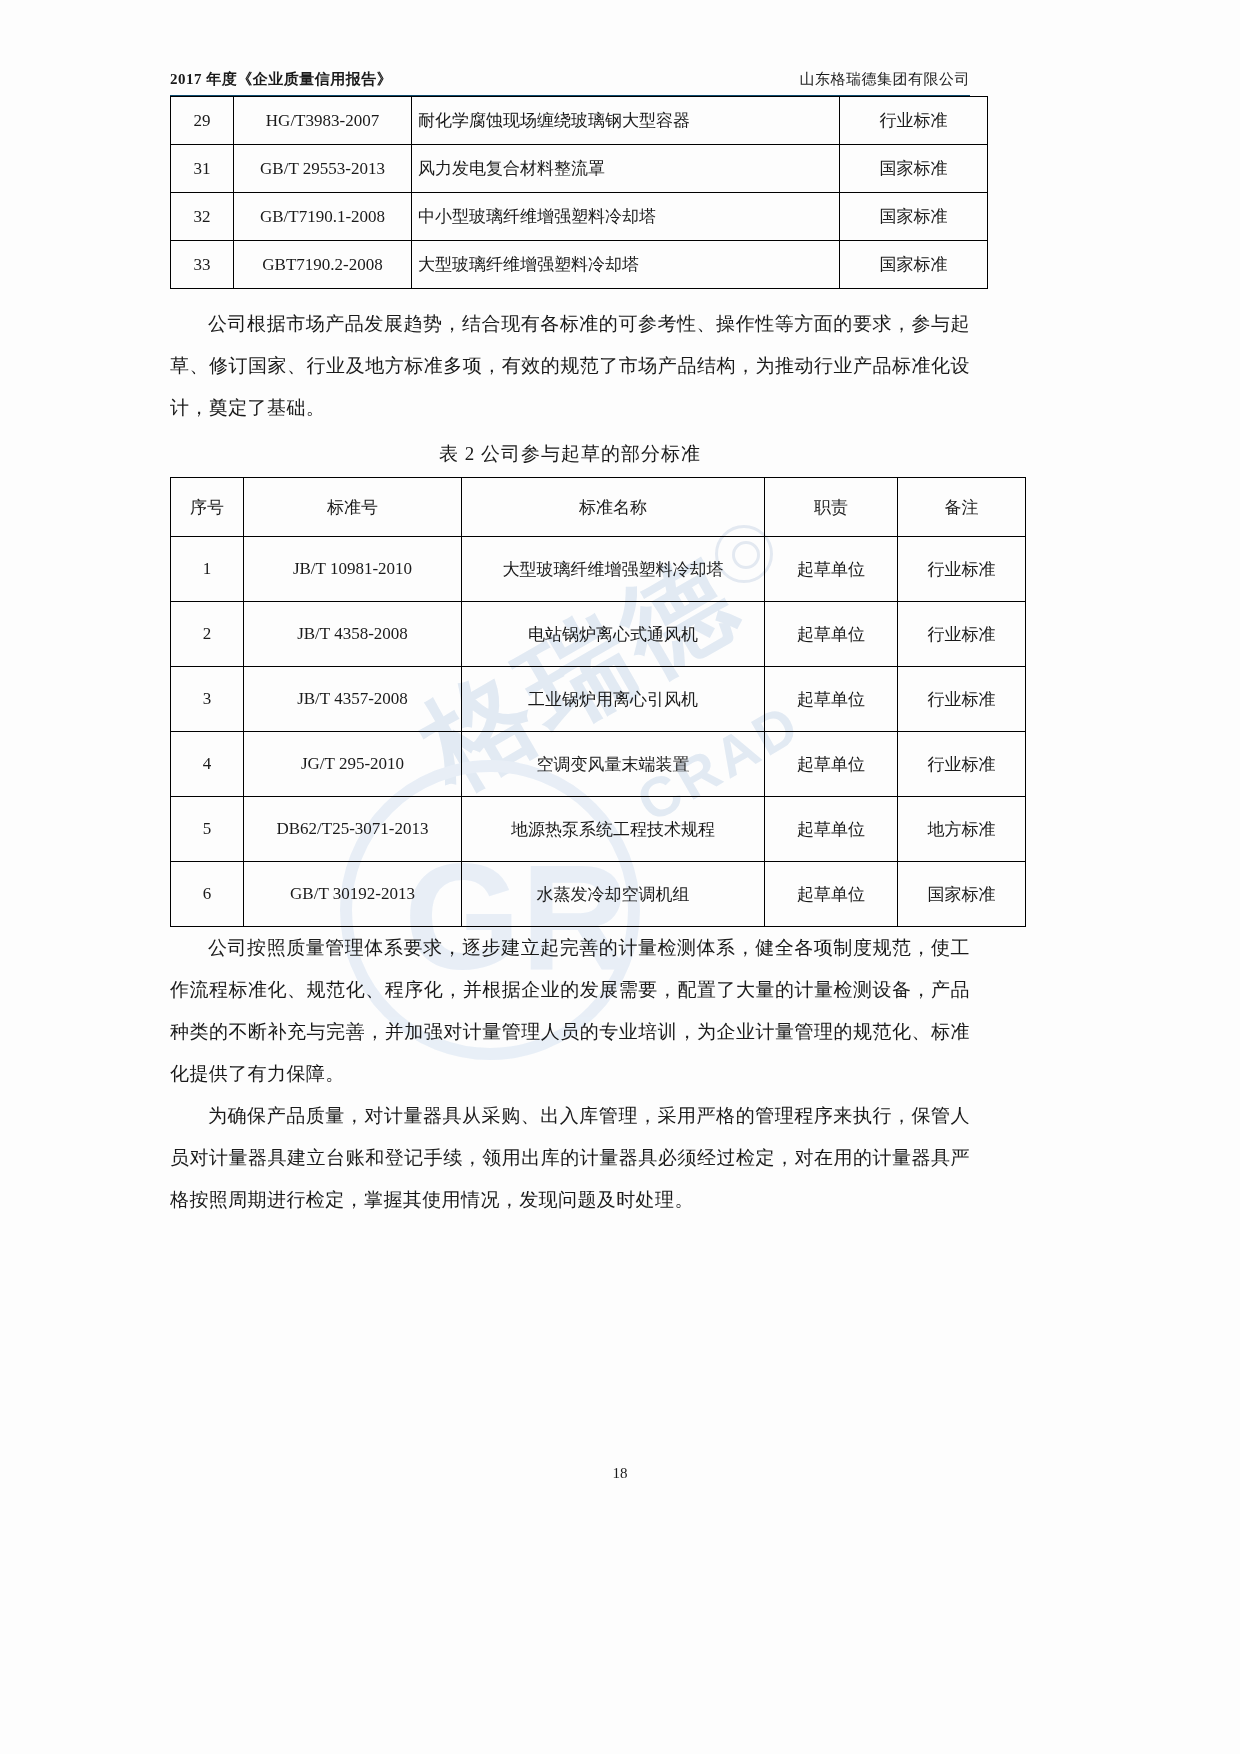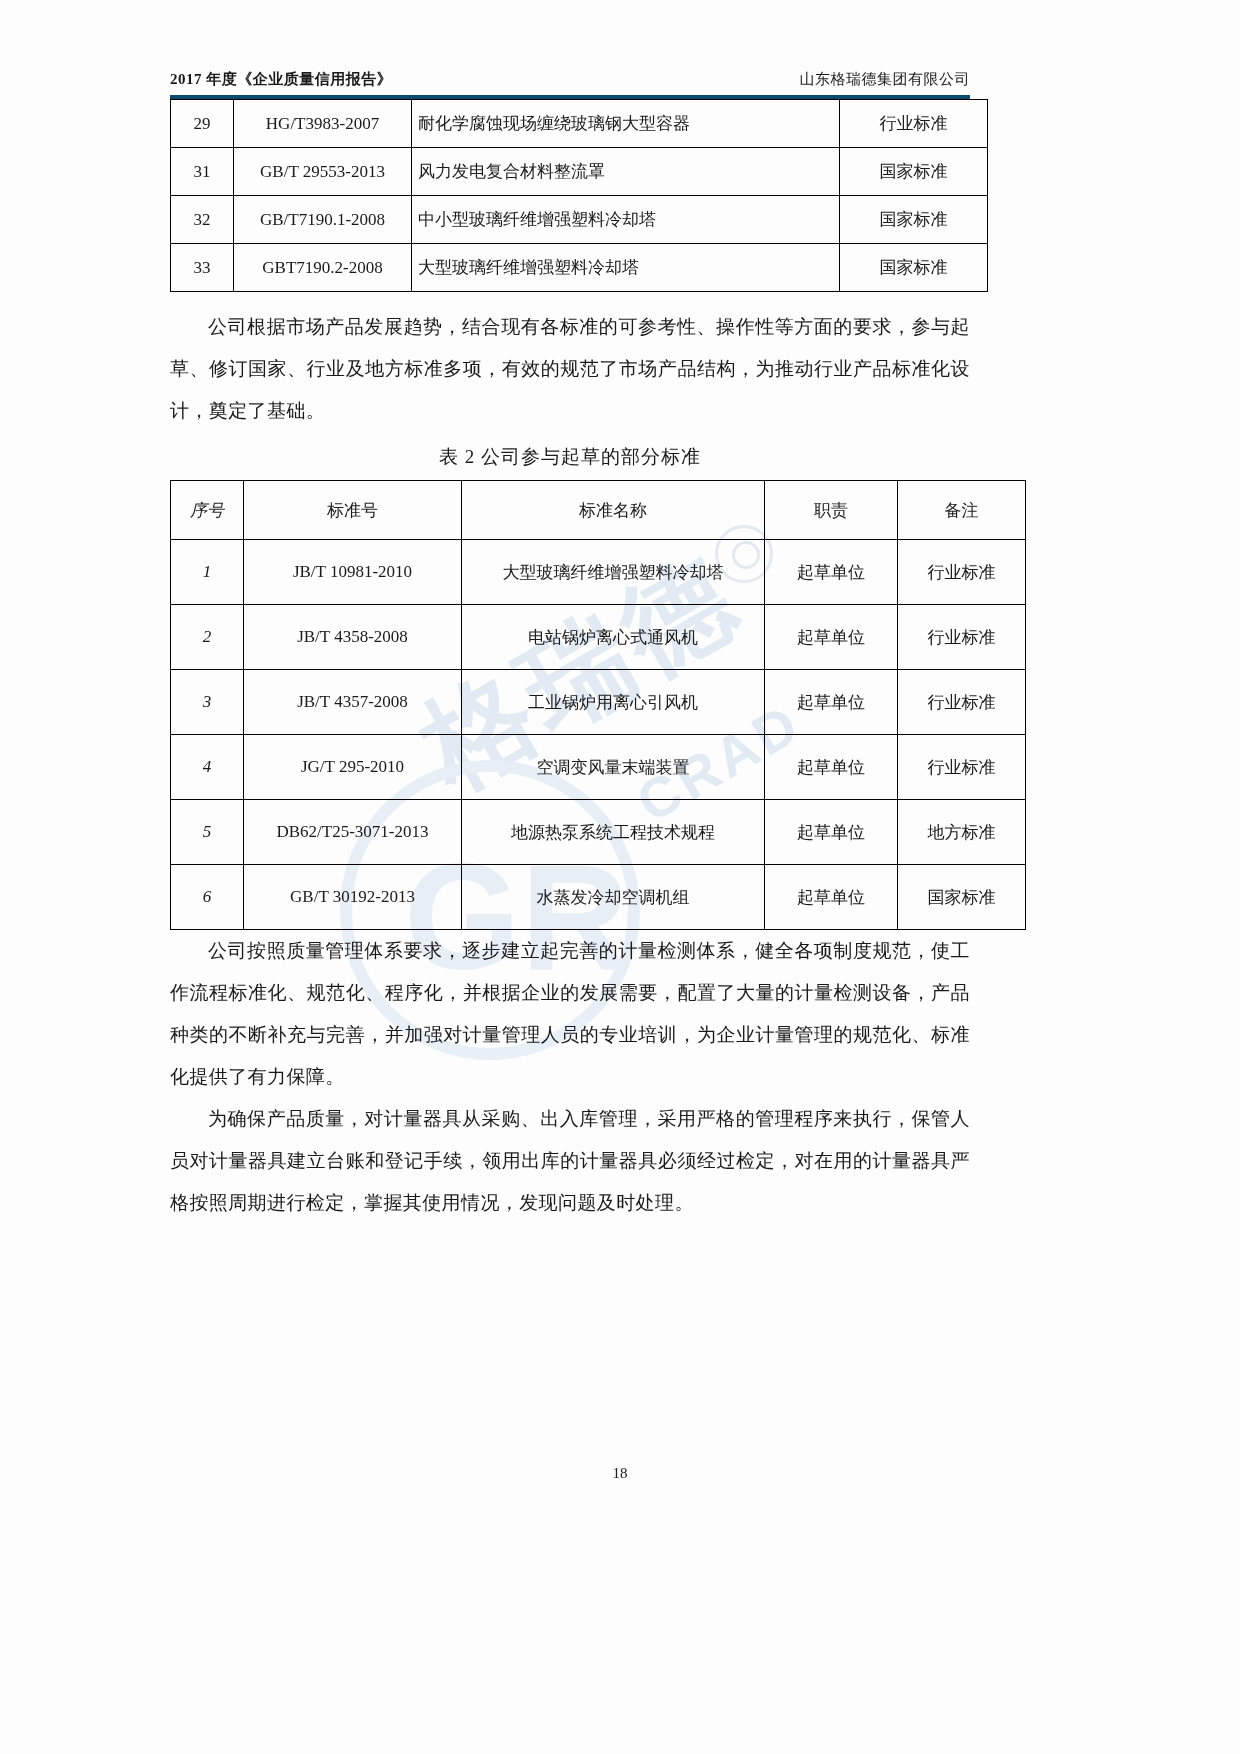--- a/index.html
+++ b/index.html
@@ -30,21 +30,21 @@
   }
 
   
   .header {
     display: flex;
     justify-content: space-between;
     align-items: flex-end;
     font-size: 15px;
     letter-spacing: 0.5px;
     padding-bottom: 6px;
-    border-bottom: 4px solid #0c4a6e;
+    border-bottom: 1px solid #0c4a6e;
     width: 800px;
   }
   .header .left { font-weight: bold; }
   .header .right { font-size: 15px; }
 
   
   table {
     border-collapse: collapse;
     width: 800px;
     table-layout: fixed;
@@ -80,21 +80,21 @@
   .table-caption {
     text-align: center;
     font-size: 19px;
     margin: 12px 0 10px 0;
     letter-spacing: 1px;
   }
 
   
   #table-drafted td { height: 62px; }
   #table-drafted .h-row td { height: 56px; }
-  #table-drafted .c-num   { width: 70px; font-style: italic; }
+  #table-drafted .c-num   { width: 70px; }
   #table-drafted .c-code  { width: 215px; }
   #table-drafted .c-name  { width: 300px; }
   #table-drafted .c-role  { width: 130px; }
   #table-drafted .c-note  { width: 125px; }
 
   h2.section-title {
     font-size: 25px;
     font-weight: bold;
     font-family: "Liberation Sans", sans-serif;
     margin: 45px 0 10px 0;

